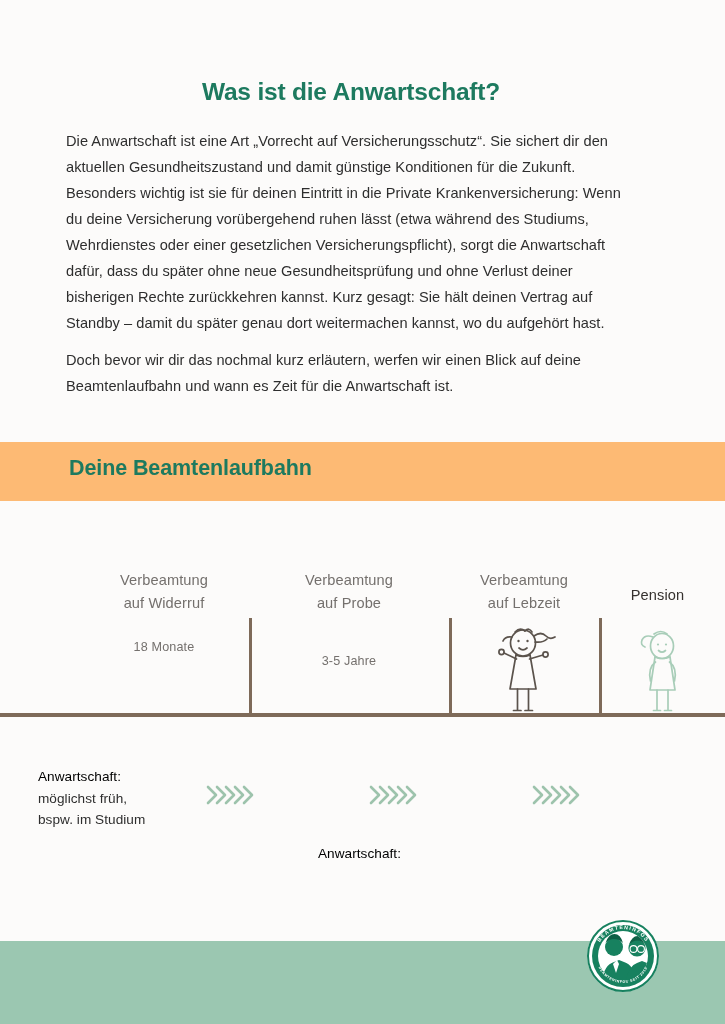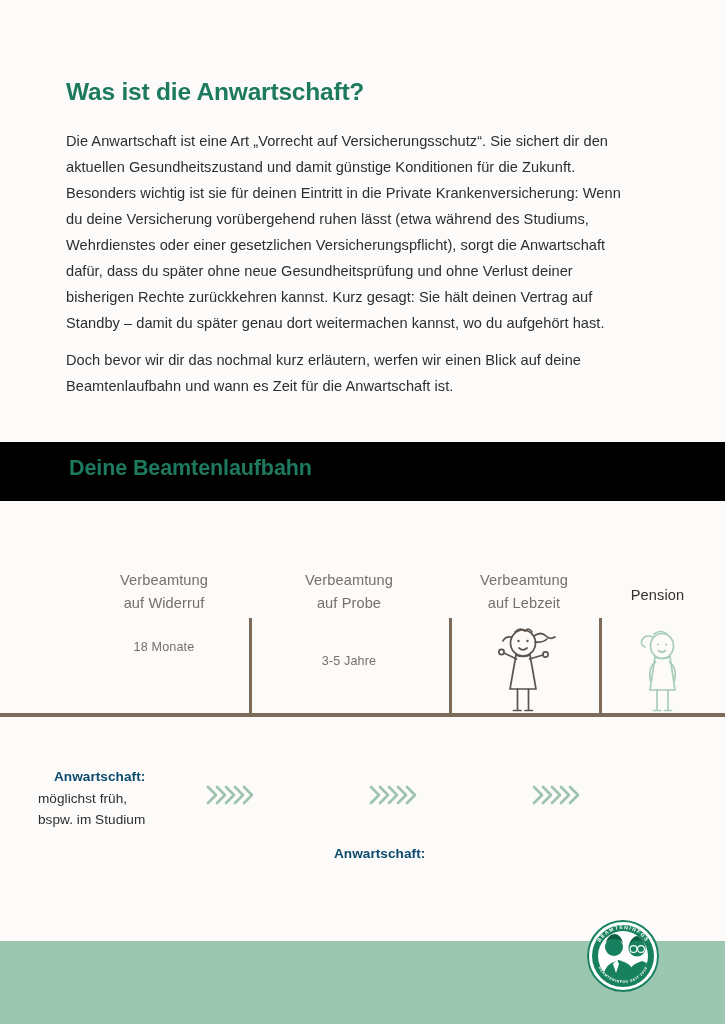--- a/index.html
+++ b/index.html
@@ -26,40 +26,41 @@
     left: 66px;
     top: 78px;
     width: 570px;
   }
   .intro h1 {
     margin: 0 0 22px 0;
     font-size: 24.5px;
     font-weight: 700;
     color: #1d7a5f;
     letter-spacing: -0.2px;
+    text-align: center;
   }
   .intro p {
     margin: 0;
     font-size: 14.6px;
     line-height: 26px;
     color: #2e2e2e;
     letter-spacing: 0.05px;
   }
   .intro p.second {
     margin-top: 11px;
   }
 
   
   .band-pink {
     position: absolute;
     left: 0;
     top: 442px;
     width: 725px;
     height: 59px;
-    background: #000000;
+    background: #fdba74;
   }
   .band-pink h2 {
     margin: 0;
     position: absolute;
     left: 69px;
     top: 14px;
     font-size: 21.5px;
     font-weight: 700;
     color: #1d7a5f;
     letter-spacing: -0.1px;
@@ -121,24 +122,23 @@
     height: 216px;
   }
   .note {
     position: absolute;
     font-size: 13.6px;
     line-height: 21.5px;
     color: #2e2e2e;
     letter-spacing: 0.05px;
   }
   .note .hd {
-    font-weight: 700;
+    font-weight: 400;
     display: block;
-    color: #0c4a6e;
-    margin-left: 16px;
+    color: #000000;
   }
   .chev {
     position: absolute;
   }
 
   
   .band-green {
     position: absolute;
     left: 0;
     top: 941px;

